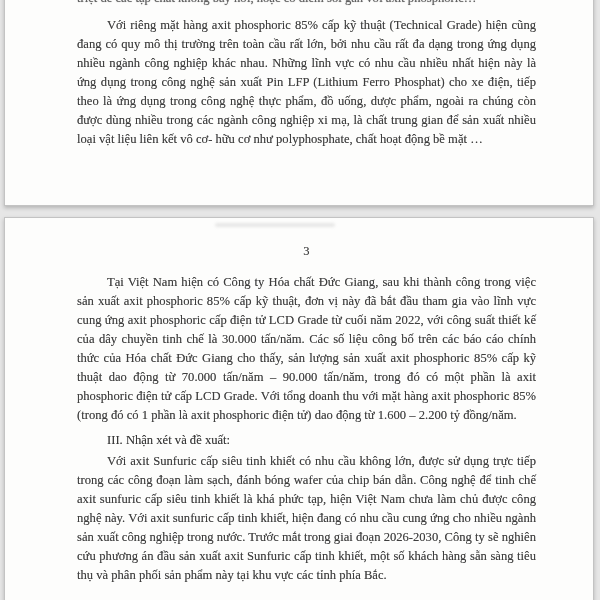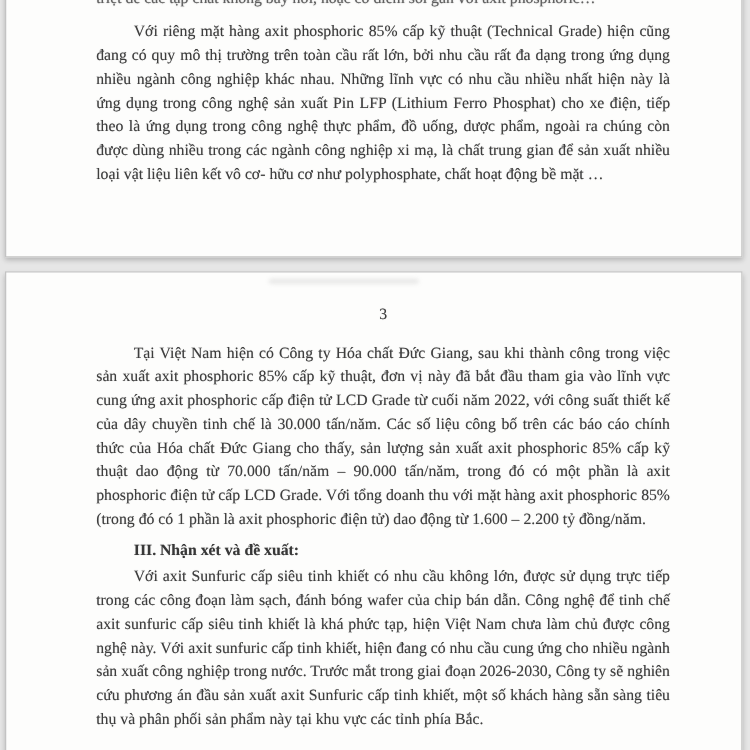--- a/index.html
+++ b/index.html
@@ -52,21 +52,21 @@
     text-indent: 30px;
   }
   .para-top { margin-top: 8px; }
   .page-number {
     margin: 24px 0 12px 0;
     text-align: center;
     text-indent: 0;
   }
   .section-heading {
     margin: 6px 0 2px 0;
-    font-weight: bold;
+    font-weight: normal;
     text-indent: 30px;
     color: #383838;
   }
   .ghost-smudge {
     position: absolute;
     top: 5px;
     left: 210px;
     width: 120px;
     height: 4px;
     background: #b5b5b5;

